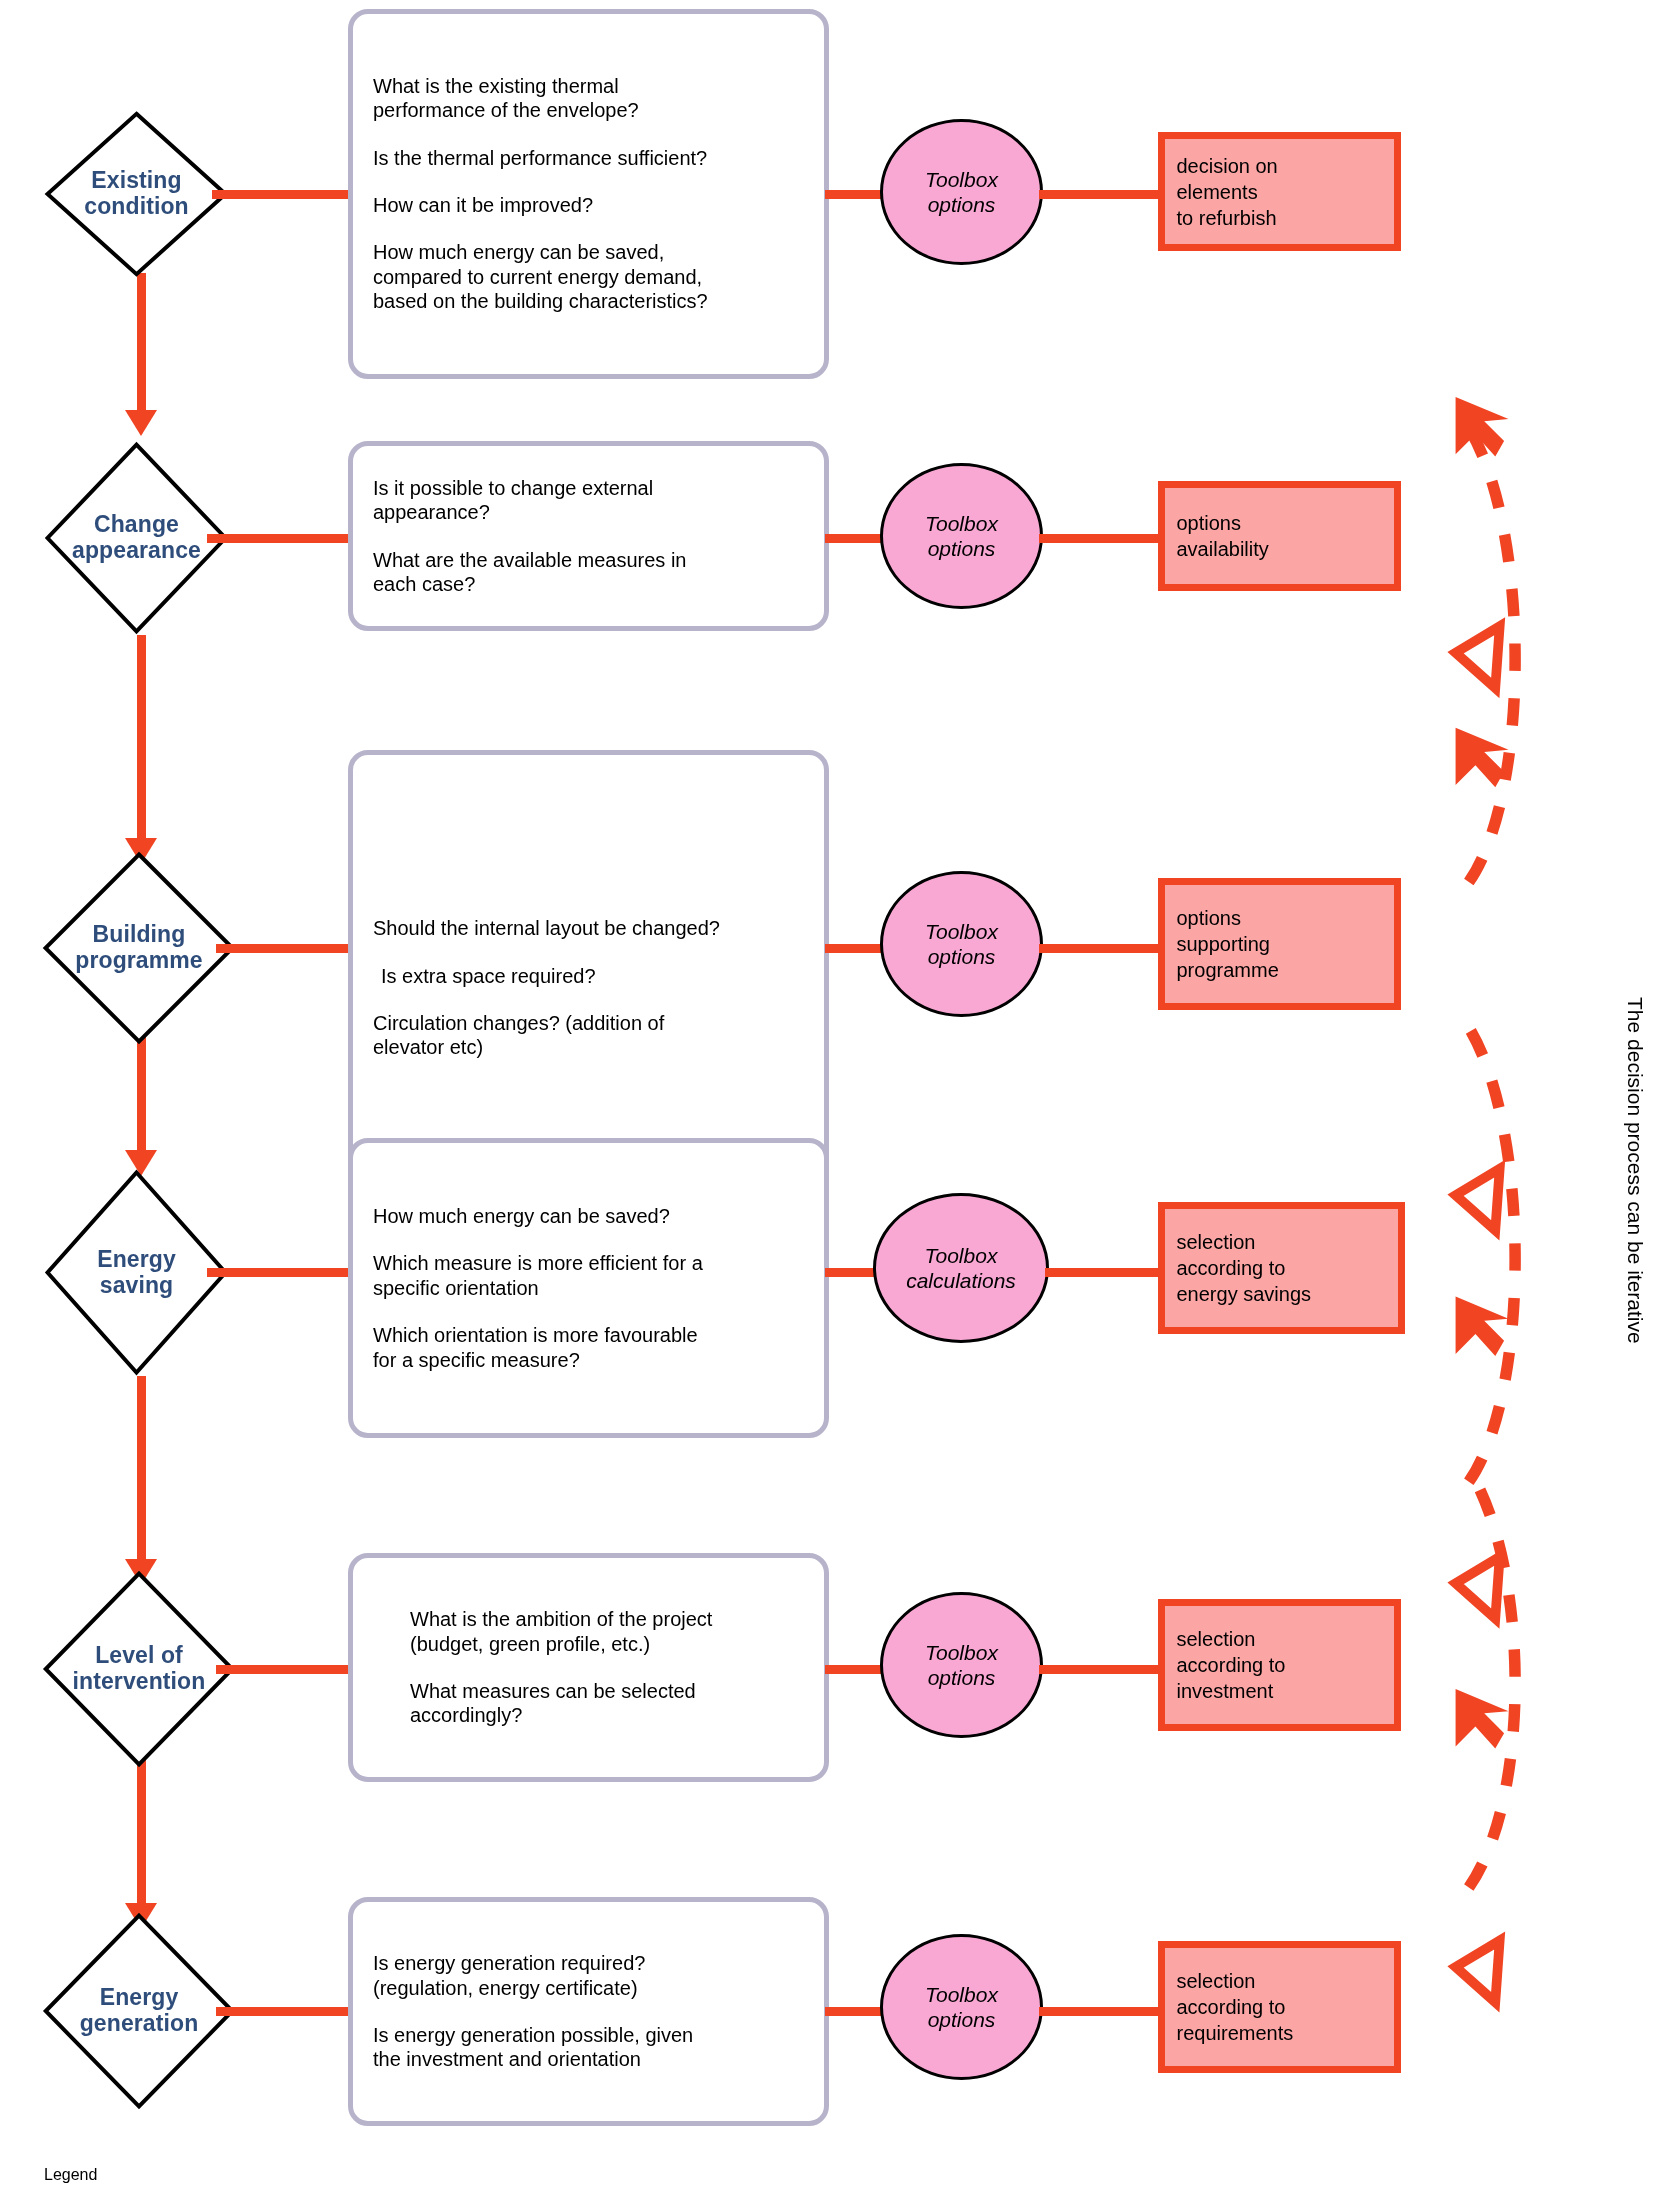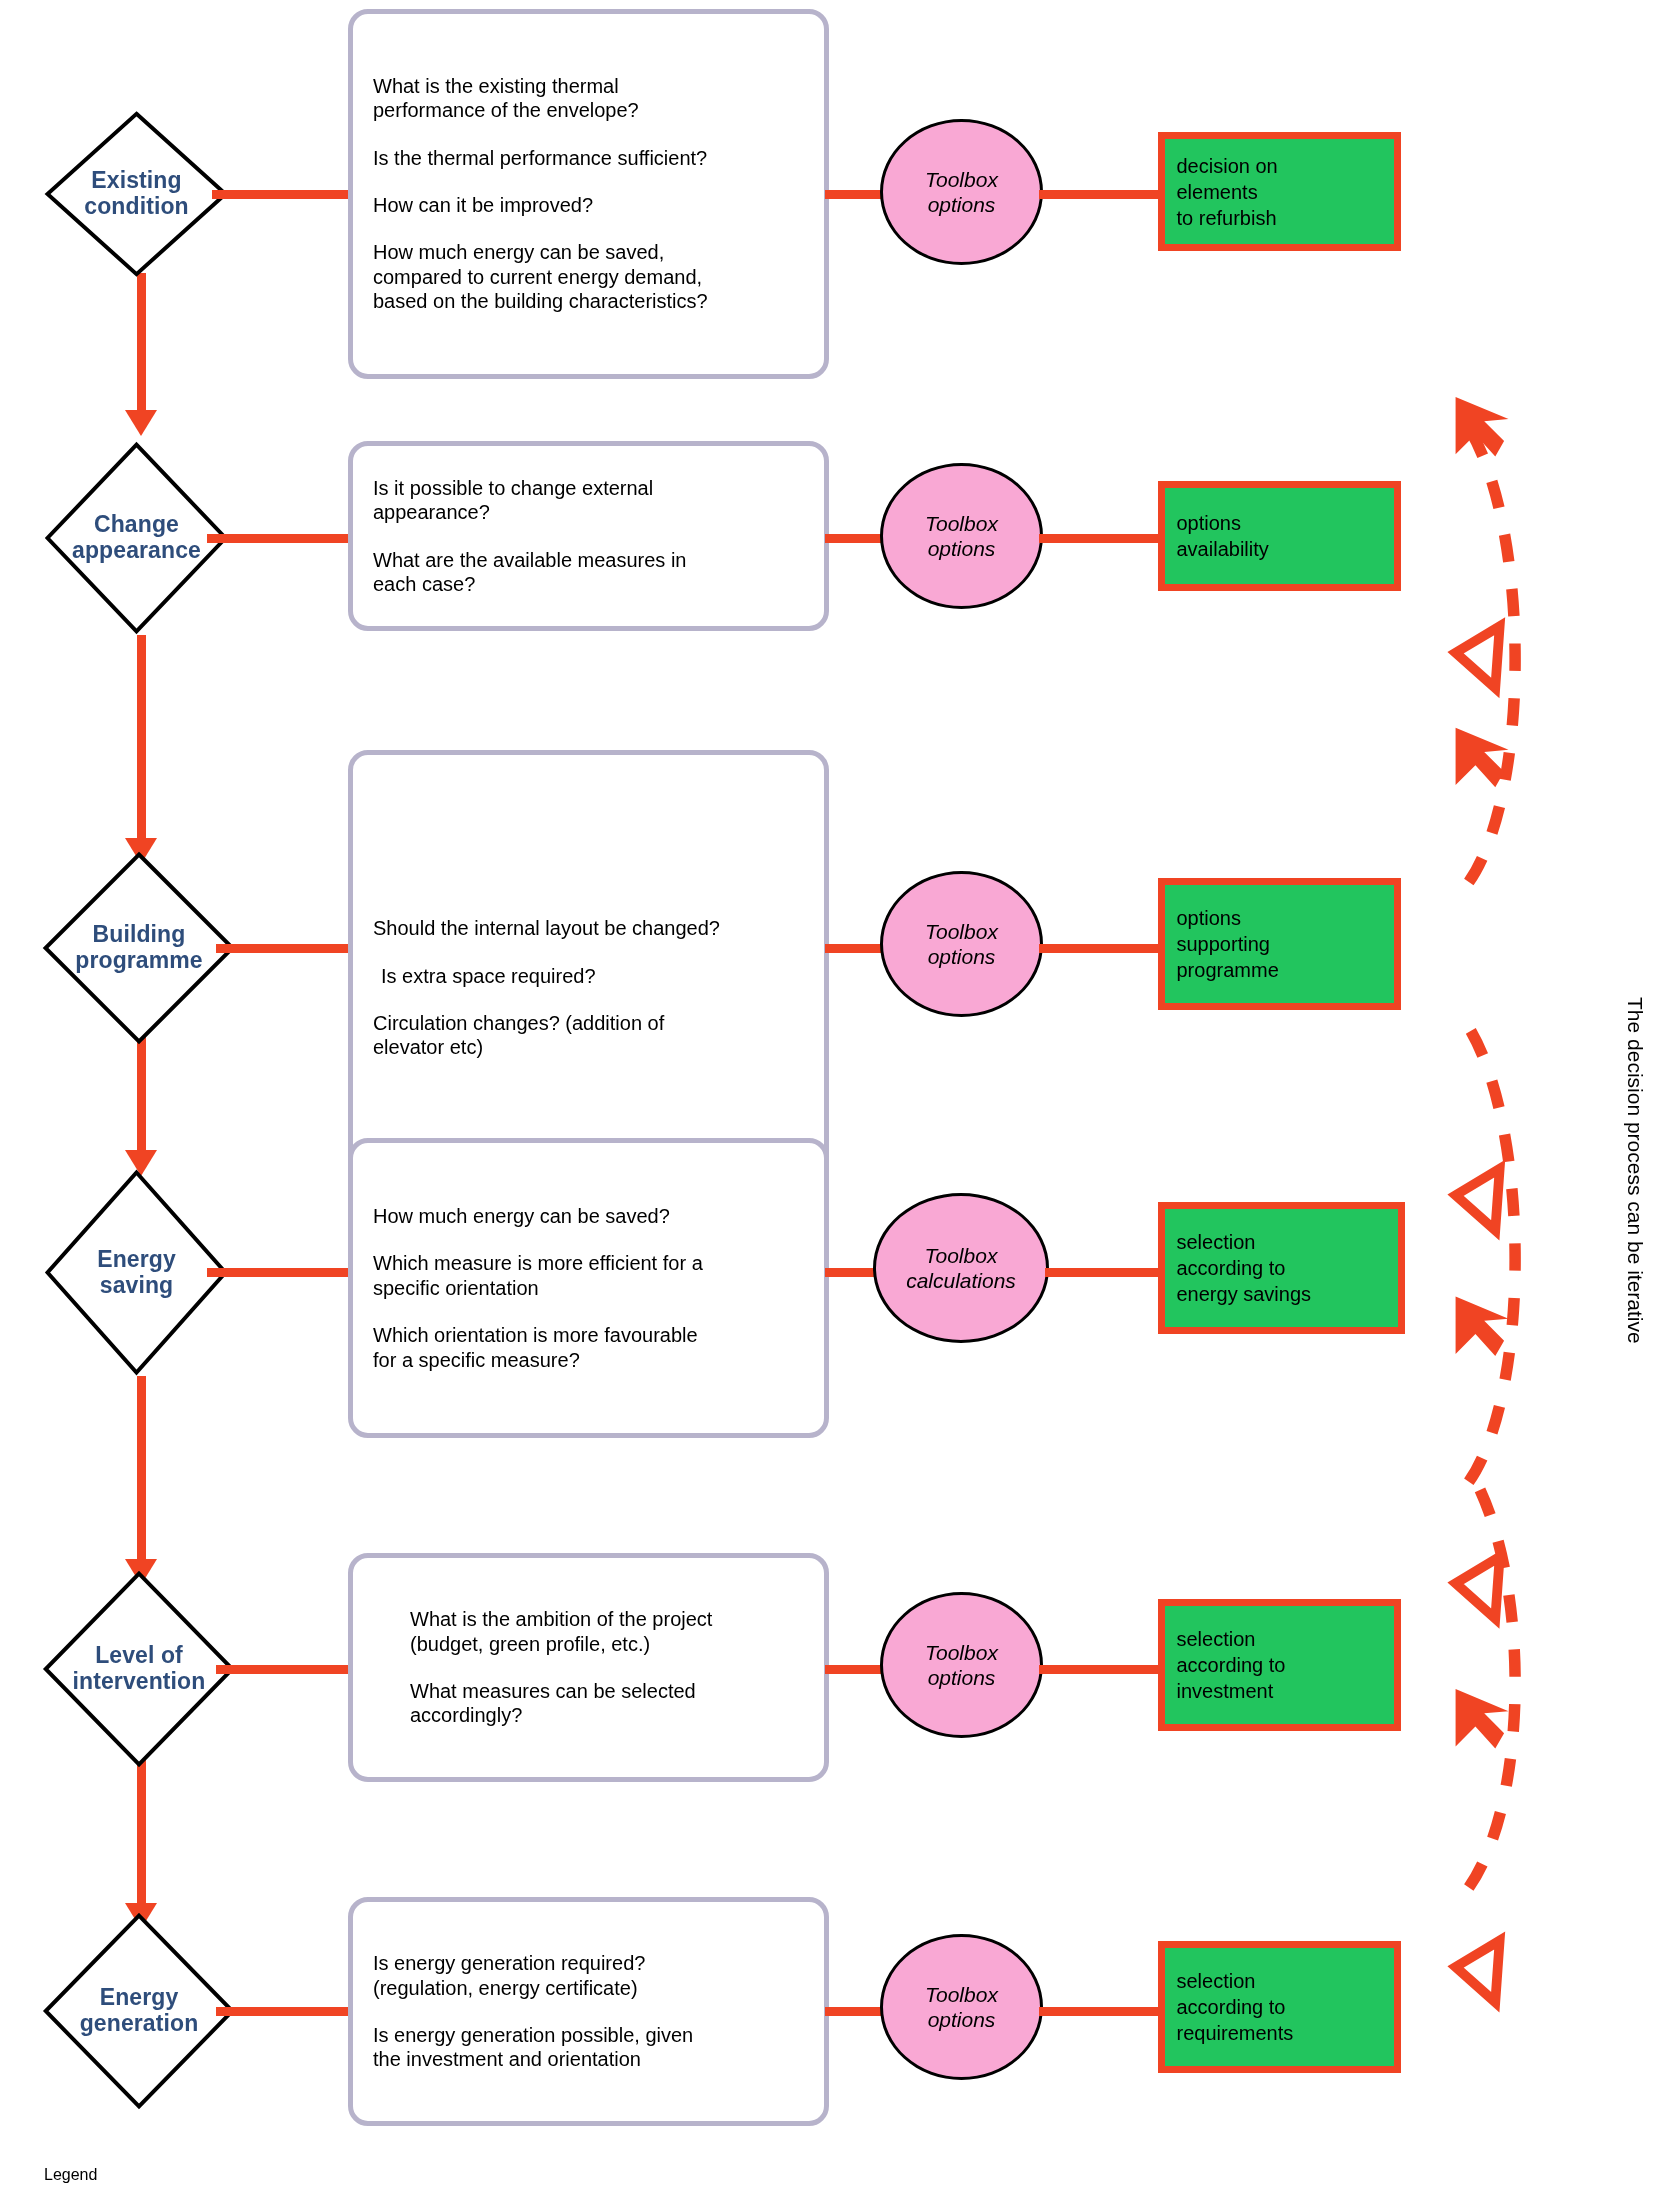--- a/index.html
+++ b/index.html
@@ -16,21 +16,21 @@
   .consider{position:absolute;border:5.7px solid #B7B3CB;border-radius:20px;background:#fff;
       box-sizing:border-box;display:flex;flex-direction:column;justify-content:center;}
   .consider .qline{color:#000;font-size:20px;line-height:1.22;padding:0 20px;margin:11.5px 0;}
 
   
   .ellipse{position:absolute;border:3.1px solid #000;border-radius:50%;background:#f9a8d4;
       box-sizing:border-box;display:flex;align-items:center;justify-content:center;font-style:italic;}
   .ellipse .elabel{font-size:21px;color:#000;text-align:center;line-height:1.2;}
 
   
-  .answer{position:absolute;border:7px solid #F04423;background:#22c55e;box-sizing:border-box;
+  .answer{position:absolute;border:7px solid #F04423;background:#fca5a5;box-sizing:border-box;
       display:flex;align-items:center;}
   .answer .alabel{font-size:20px;color:#000;line-height:1.3;padding-left:11.5px;}
 
   
   .hline{position:absolute;background:#F04423;height:8.8px;}
   .vline{position:absolute;background:#F04423;width:8.8px;}
   .arrowdown{position:absolute;width:0;height:0;border-left:16px solid transparent;
       border-right:16px solid transparent;border-top:26.5px solid #F04423;}
 
   

